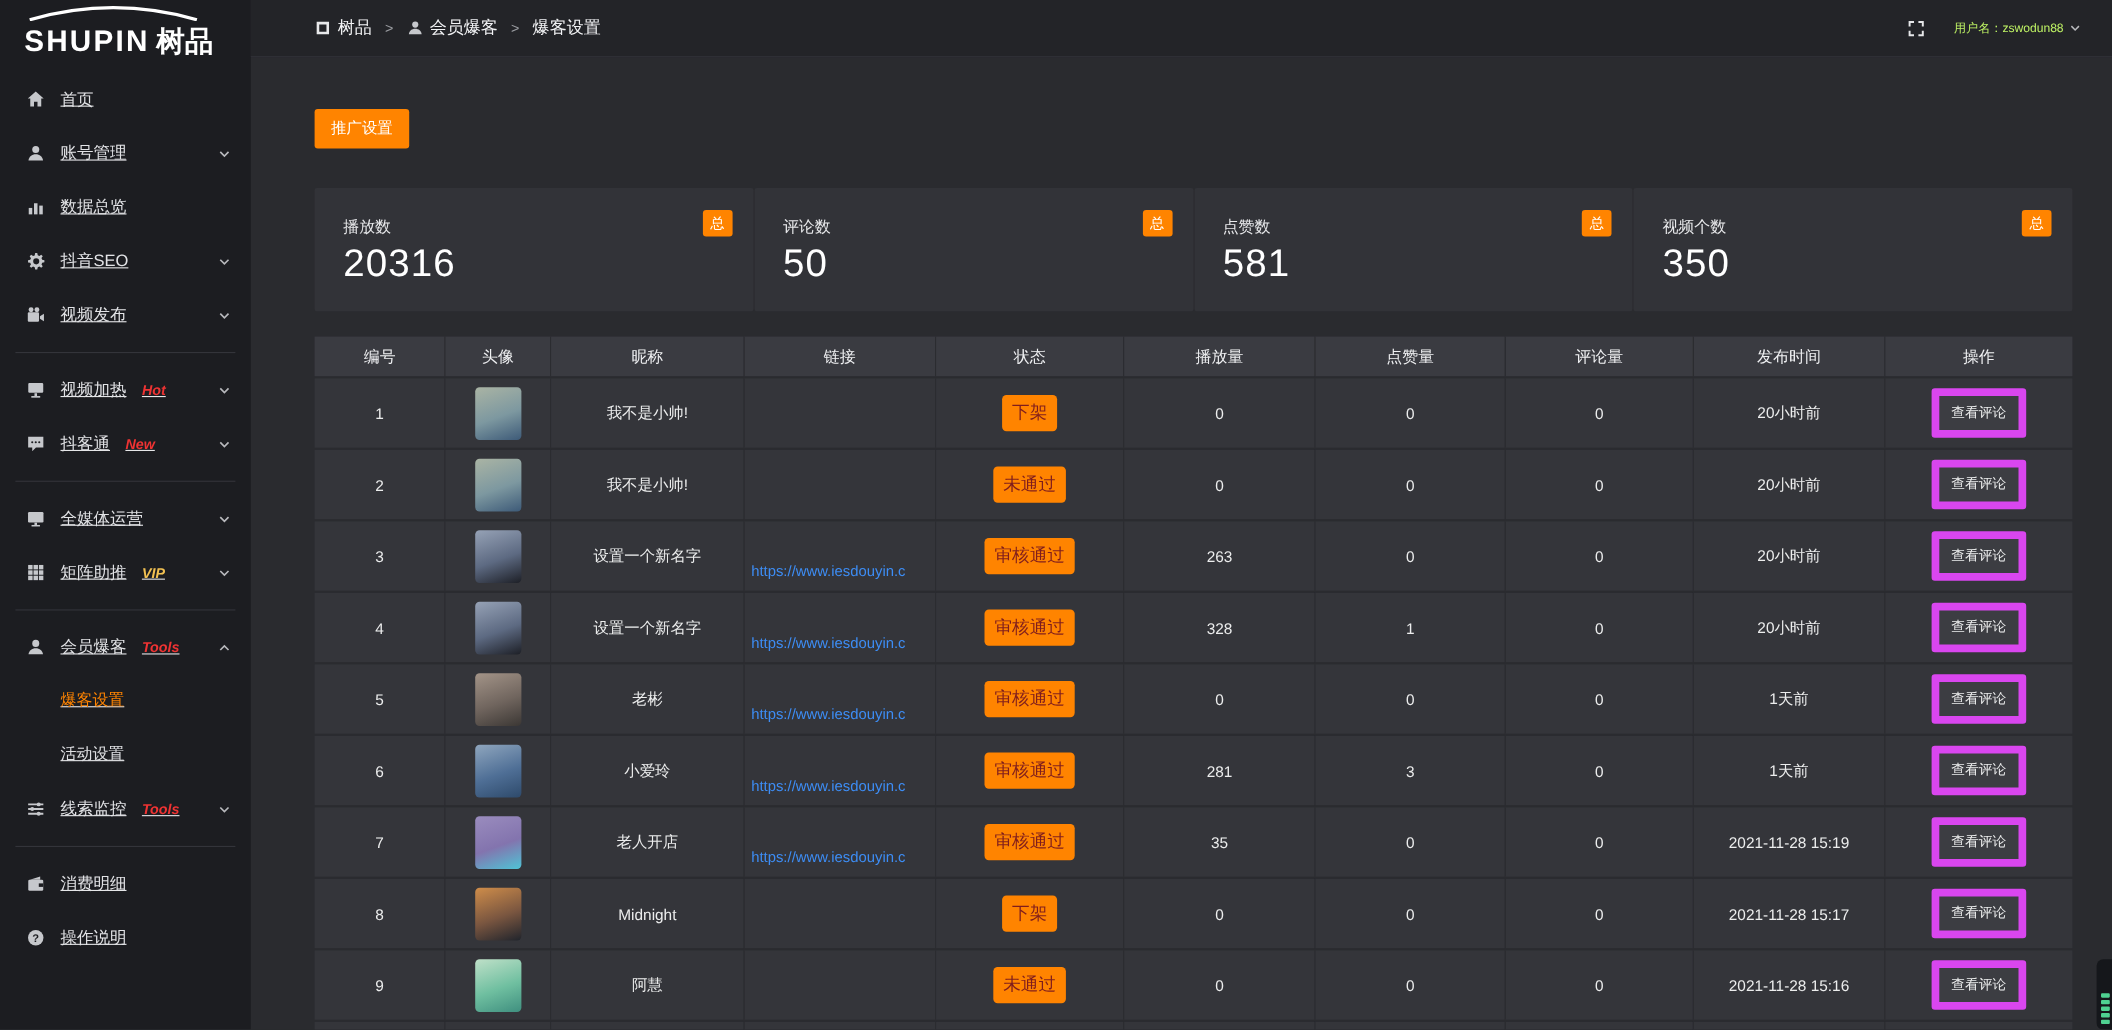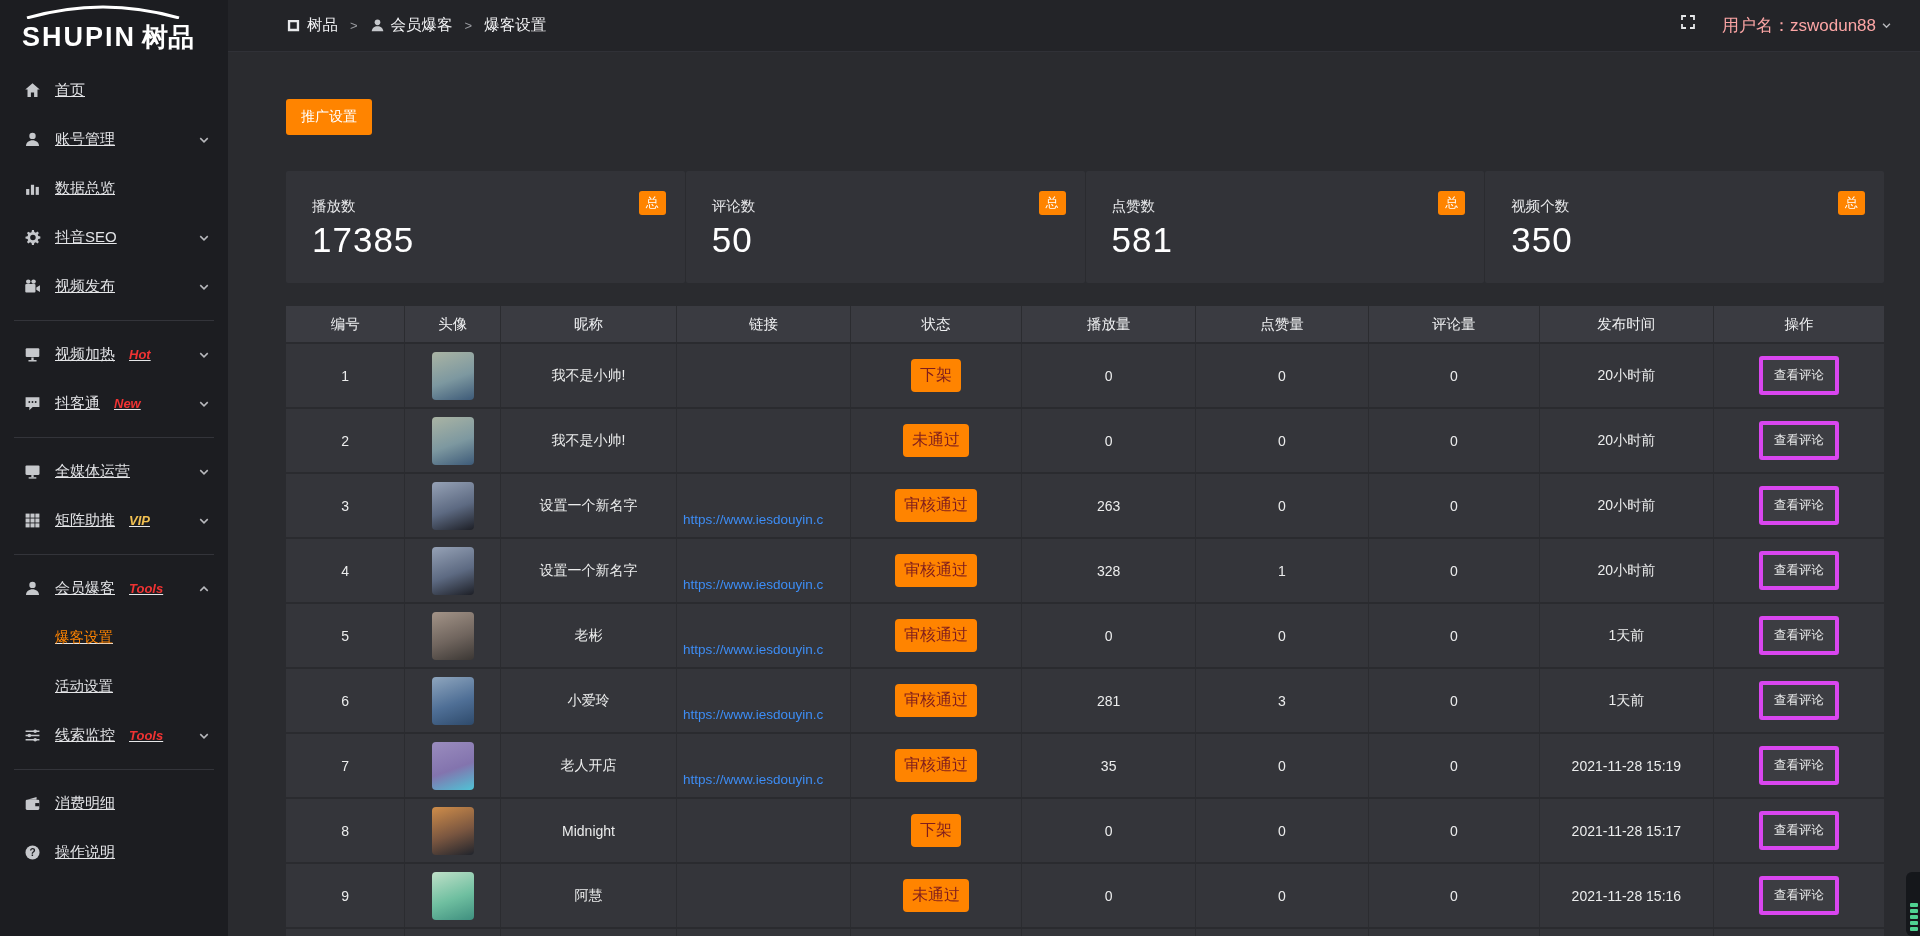--- a/index.html
+++ b/index.html
@@ -25,21 +25,21 @@
   .nav-sub.active { color:#ff8400; }
   .nav-divider { height:1px; background:#33343a; margin:9px 14px; }
   
   .main { flex:1; display:flex; flex-direction:column; position:relative; }
   .topbar { height:52px; background:#232428; border-bottom:1px solid #303137; display:flex; align-items:center; justify-content:space-between; padding:0 28px 0 58px; flex-shrink:0; }
   .breadcrumb { display:flex; align-items:center; font-size:15.5px; color:#f2f3f5; }
   .bc-item { display:inline-flex; align-items:center; cursor:pointer; }
   .bc-item .icon { width:15px; height:15px; margin-right:6px; display:inline-flex; }
   .bc-item .icon svg { width:15px; height:15px; }
   .bc-sep { color:#9a9ca1; margin:0 12px; font-size:13px; }
-  .user-area { display:flex; align-items:flex-start; font-size:17px; color:#fca5a5; }
+  .user-area { display:flex; align-items:center; font-size:11px; color:#bef264; }
   .fs-icon { display:inline-flex; margin-right:26px; cursor:pointer; }
   .fs-icon svg { width:16px; height:16px; }
   .user-name { cursor:pointer; display:inline-flex; align-items:center; }
   .user-caret { display:inline-flex; margin-left:5px; }
   .user-caret svg { width:11px; height:11px; }
   
   .content { padding:47px 36px 0 58px; }
   .promo-btn { background:#ff8400; color:#fff; border:none; font-size:14px; padding:9px 15px; border-radius:3px; cursor:pointer; font-family:inherit; }
   .cards { display:flex; gap:1px; margin-top:36px; }
   .card { position:relative; flex:1; height:112px; background:#323338; border-radius:2px; padding:26px 0 0 26px; }
@@ -48,21 +48,21 @@
   .card-badge { position:absolute; top:20px; right:19px; background:#ff8400; color:#fff; font-size:13px; padding:3px 7px; border-radius:3px; }
   
   .table-wrap { margin-top:21px; }
   table { width:100%; border-collapse:separate; border-spacing:0 2px; table-layout:fixed; }
   th { height:36px; background:#3a3b41; font-size:14.5px; font-weight:normal; color:#f0f1f3; text-align:center; cursor:default; }
   td { height:63px; background:#34353a; font-size:14px; color:#eceded; text-align:center; vertical-align:middle; overflow:hidden; white-space:nowrap; }
   th + th, td + td { border-left:1px solid #2b2c30; }
   .avatar { display:inline-block; width:42px; height:48px; border-radius:4px; vertical-align:middle; }
   .link { color:#3d8df5; font-size:13.5px; text-decoration:none; cursor:pointer; display:block; text-align:left; padding-left:6px;margin-top:27px; }
   .status-btn { display:inline-block; background:#ff8400; color:#7f1d1d; font-size:16px; padding:6px 9px; border-radius:4px; cursor:pointer; }
-  .action-btn { background:#3c3d42; border:4px solid #d946ef; color:#eceded; font-size:12.5px; padding:7px 11px; border-radius:3px; cursor:pointer; font-family:inherit; }
+  .action-btn { background:#3c3d42; border:7px solid #d946ef; color:#eceded; font-size:12.5px; padding:7px 11px; border-radius:3px; cursor:pointer; font-family:inherit; }
   
   .edge-widget { position:absolute; right:0; bottom:0; width:14px; height:64px; background:#15171b; border-radius:6px 0 0 6px; padding:4px 2px 5px 4px; display:flex; flex-direction:column; justify-content:flex-end; gap:2px; }
   .edge-widget .seg { display:block; height:4px; width:8px; border-radius:1px; }
 </style>
 </head>
 <body>
 
 <aside class="sidebar">
   <div class="logo">
     <svg class="logo-arc" width="158" height="14" viewBox="0 0 158 14">
@@ -309,21 +309,21 @@
       </span>
     </div>
   </header>
 
   <div class="content">
     <button class="promo-btn">推广设置</button>
 
     <div class="cards">
         <div class="card">
           <div class="card-label">播放数</div>
-          <div class="card-value">17385</div>
+          <div class="card-value">20316</div>
           <span class="card-badge">总</span>
         </div>
         <div class="card">
           <div class="card-label">评论数</div>
           <div class="card-value">50</div>
           <span class="card-badge">总</span>
         </div>
         <div class="card">
           <div class="card-label">点赞数</div>
           <div class="card-value">581</div>

